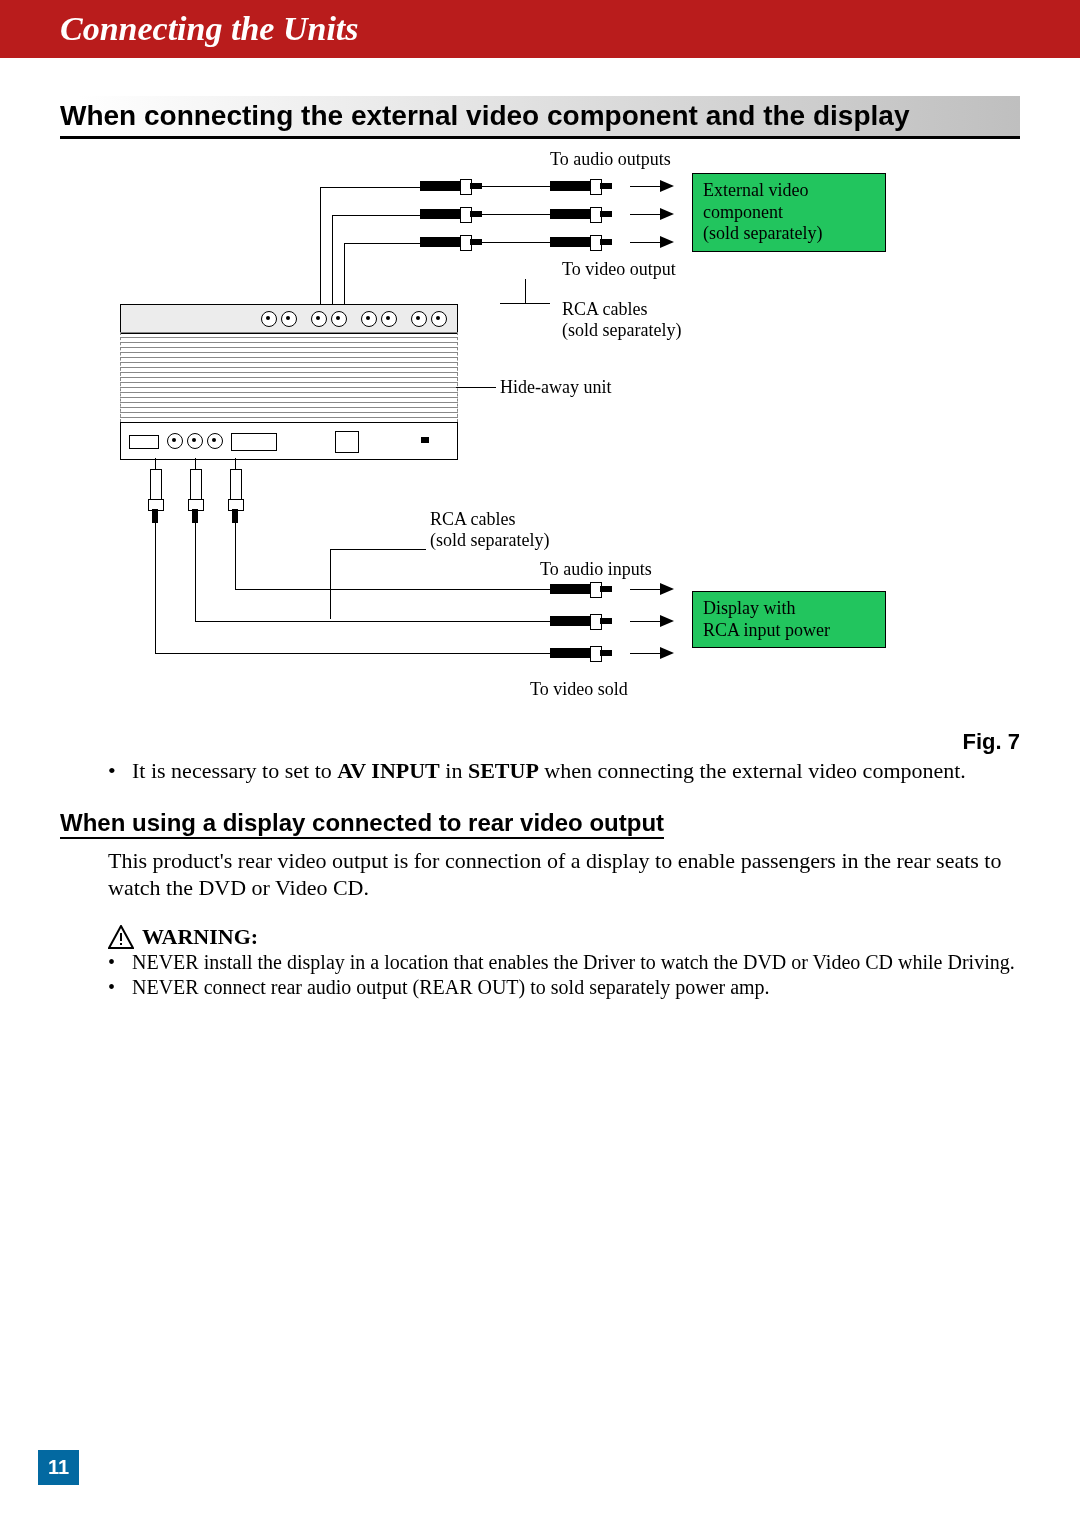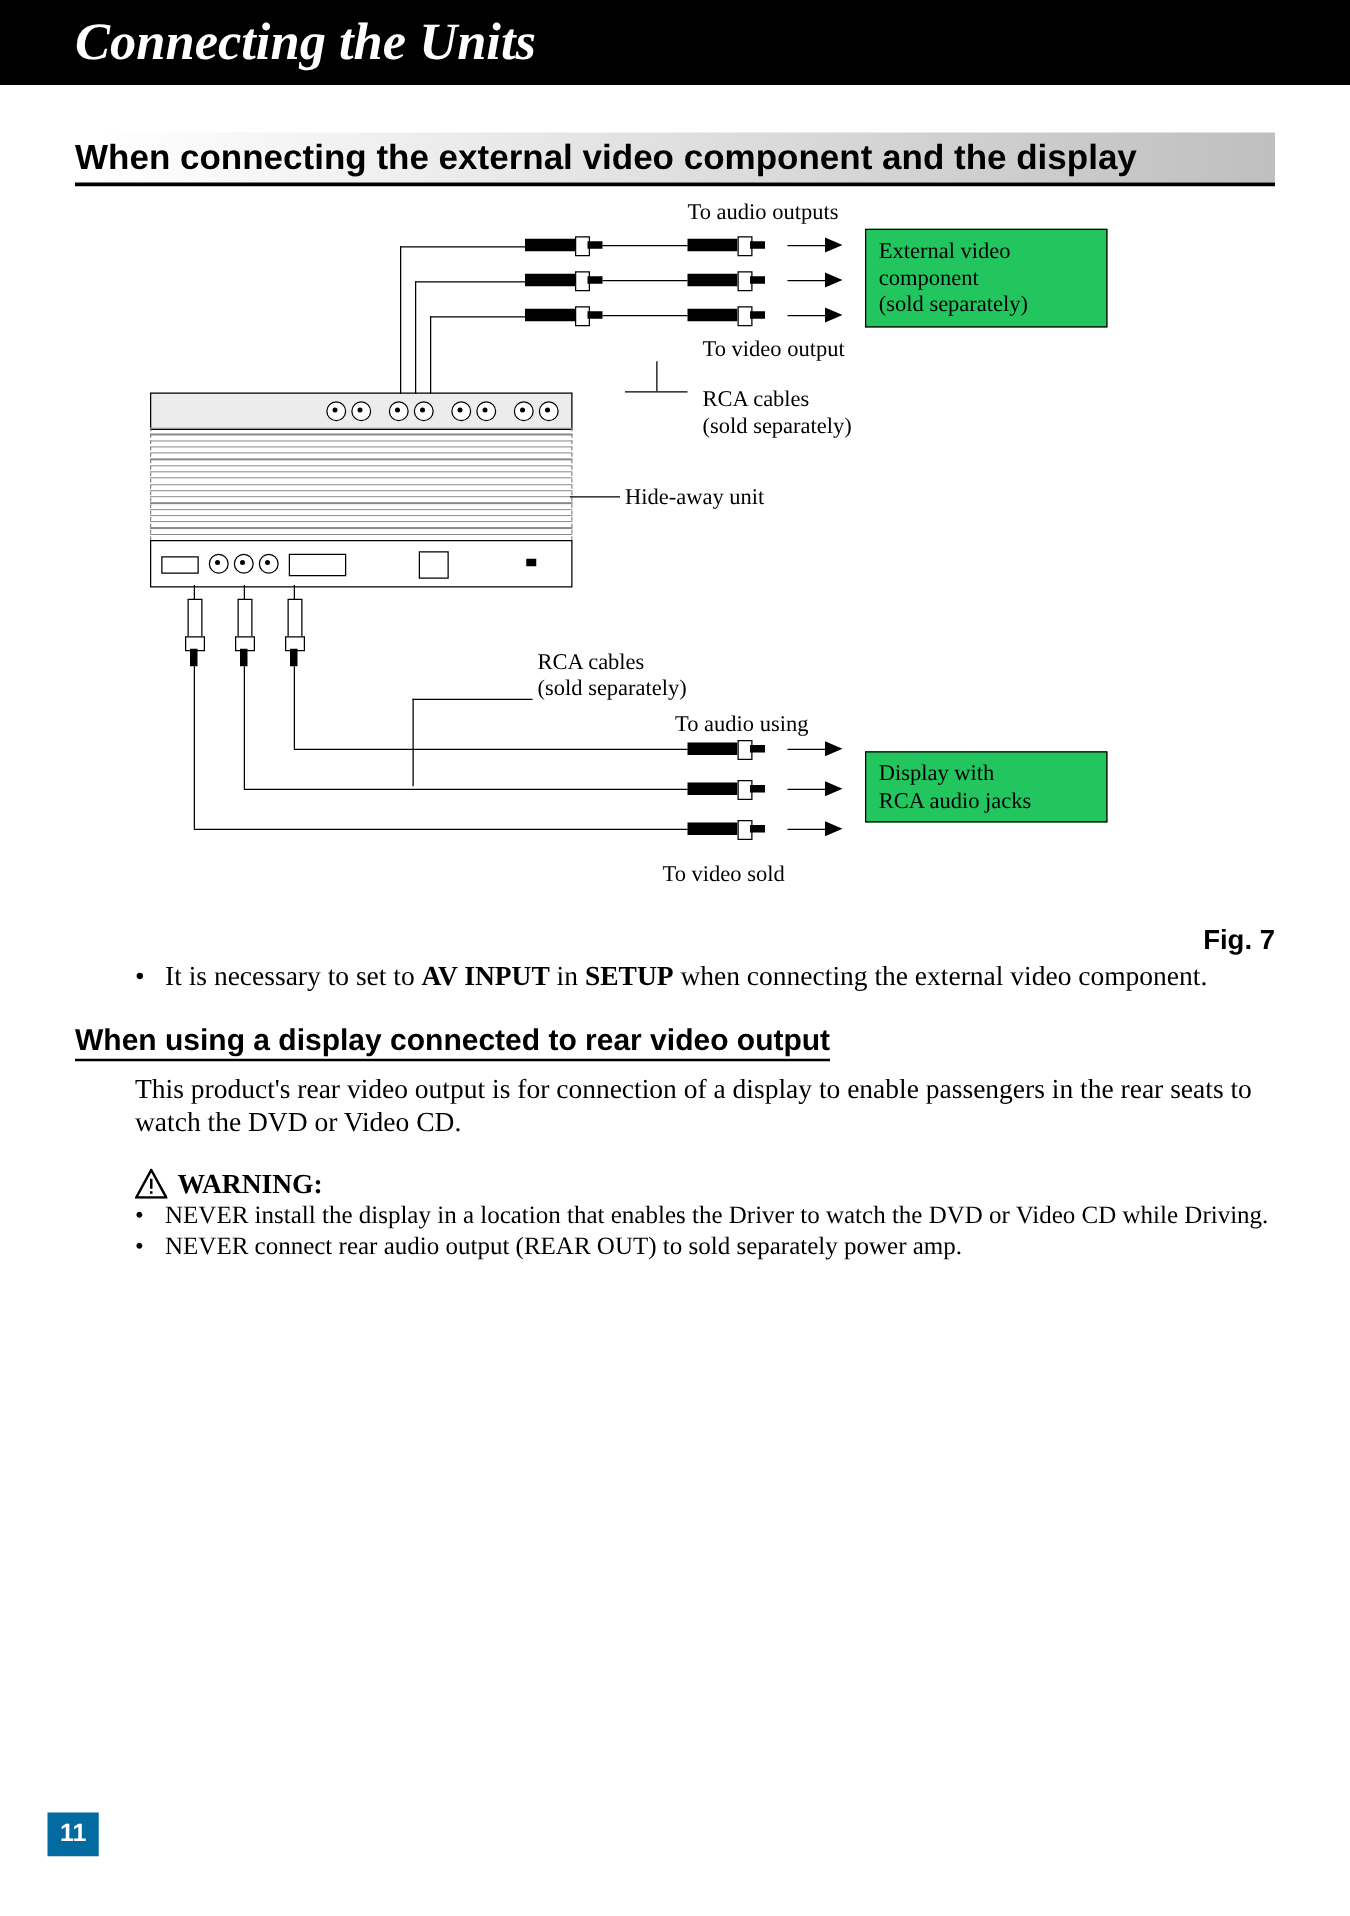--- a/index.html
+++ b/index.html
@@ -10,25 +10,25 @@
     color: #000;
     width: 1080px;
   }
   .page {
     width: 1080px;
     height: 1533px;
     position: relative;
     box-sizing: border-box;
   }
   .banner {
-    background: #000000;
+    background: #b91c1c;
     color: #fff;
     font-style: italic;
     font-weight: bold;
-    font-size: 42px;
+    font-size: 34px;
     padding: 10px 0 10px 60px;
     font-family: "Times New Roman", Times, serif;
   }
   .content {
     padding: 20px 60px 0 60px;
   }
   .section-title {
     font-family: Arial, Helvetica, sans-serif;
     font-weight: bold;
     font-size: 28px;
@@ -305,21 +305,21 @@
       <div class="vline" style="left:95px; top:374px; height:98px;"></div>
       <div class="vline" style="left:135px; top:374px; height:66px;"></div>
 
       <div class="hline" style="left:55px; top:504px; width:395px;"></div>
       <div class="hline" style="left:95px; top:472px; width:355px;"></div>
       <div class="hline" style="left:135px; top:440px; width:315px;"></div>
 
       <div class="hline" style="left:230px; top:400px; width:96px;"></div>
       <div class="vline" style="left:230px; top:400px; height:70px;"></div>
 
-      <div class="dlabel" style="left:440px; top:410px;">To audio using</div>
+      <div class="dlabel" style="left:440px; top:410px;">To audio inputs</div>
       <div class="dlabel" style="left:430px; top:530px;">To video sold</div>
 
       <div class="rca-plug" style="left:450px; top:433px;">
           <div class="body"></div>
           <div class="ring"></div>
           <div class="tip"></div>
         </div>
       <div class="rca-plug" style="left:450px; top:465px;">
           <div class="body"></div>
           <div class="ring"></div>
@@ -332,21 +332,21 @@
         </div>
       <div class="hline" style="left:530px; top:440px; width:30px;"></div>
         <div class="arrow" style="left:560px; top:434px;"></div>
       <div class="hline" style="left:530px; top:472px; width:30px;"></div>
         <div class="arrow" style="left:560px; top:466px;"></div>
       <div class="hline" style="left:530px; top:504px; width:30px;"></div>
         <div class="arrow" style="left:560px; top:498px;"></div>
 
       <div class="box" style="left:592px; top:442px; width:172px;">
         <span>Display with</span><br>
-        <span>RCA audio jacks</span>
+        <span>RCA input power</span>
       </div>
 
     </div>
     
 
     <div class="fig-caption">Fig. 7</div>
 
     <div class="bullet-row">
       <div class="dot">•</div>
       <div>

